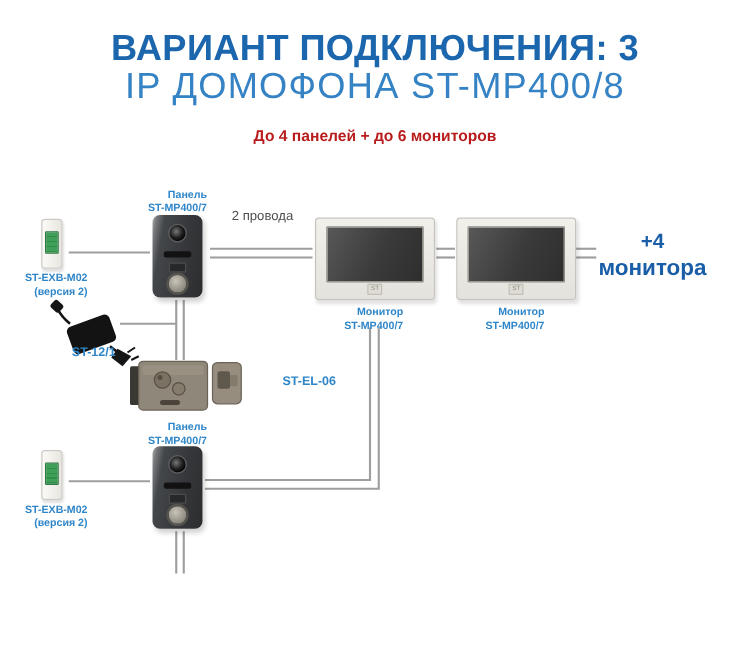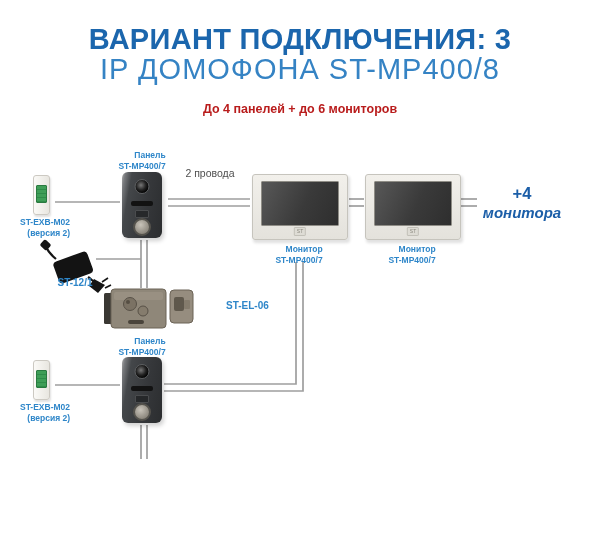--- a/index.html
+++ b/index.html
@@ -24,21 +24,21 @@
   .device-label{
     position:absolute;transform:translateX(-50%);text-align:right;
     font-size:8.5px;font-weight:700;line-height:1.3;color:#2e86c9;white-space:nowrap;
   }
   .lock-label{position:absolute;left:190px;top:300px;font-size:10px;font-weight:700;color:#2e86c9;margin-left:36px;}
   .plus-label{
     position:absolute;transform:translateX(-50%);text-align:center;
     color:#1b5ea8;font-weight:700;line-height:1.2;white-space:nowrap;
   }
   .plus-label .big{font-size:16.5px;}
-  .plus-label .word{font-size:15px;font-style:italic;}
+  .plus-label .word{font-size:18px;}
   
   .panel{
     position:absolute;width:40px;height:66px;border-radius:6px;
     background:linear-gradient(100deg,#b0b0b0 0%,#77797c 7%,#44474a 20%,#35373a 60%,#2b2d2f 100%);
     box-shadow:2px 3px 4px rgba(0,0,0,.18);
   }
   .panel-camera{
     position:absolute;left:50%;top:7px;transform:translateX(-50%);
     width:13px;height:13px;border-radius:50%;
     background:radial-gradient(circle at 42% 40%,#787878 0%,#222 45%,#000 75%);

